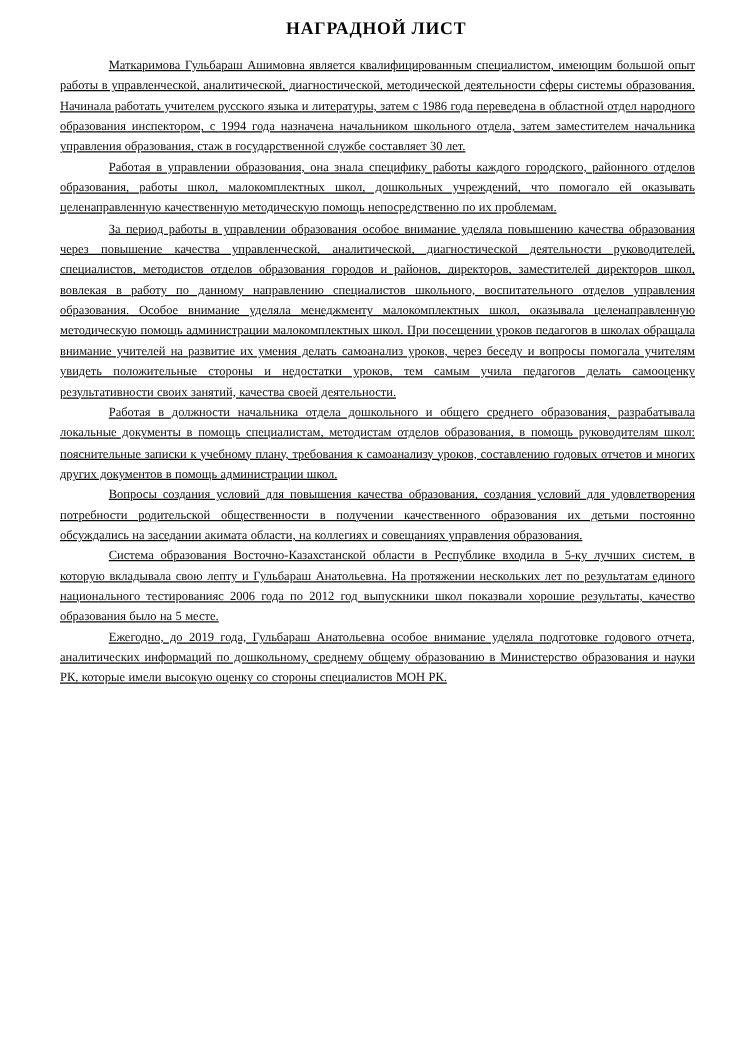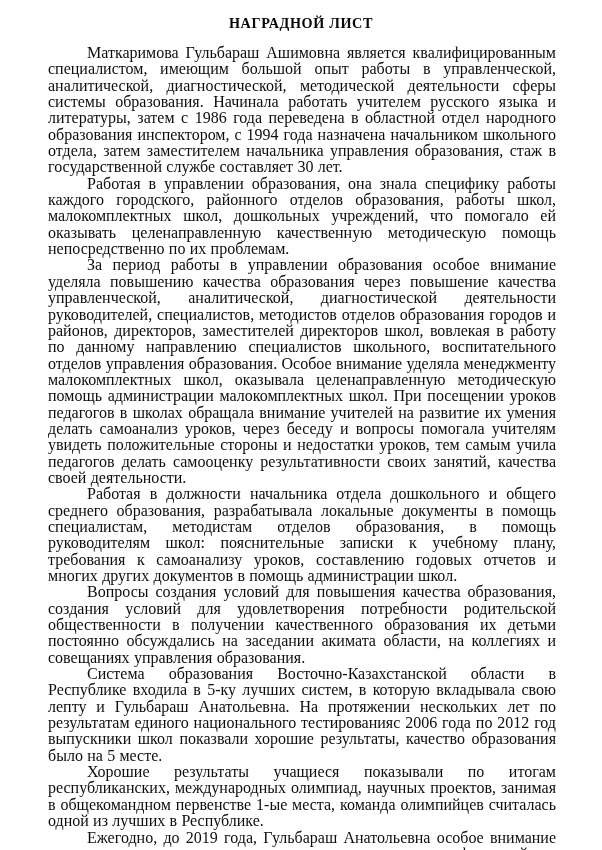--- a/index.html
+++ b/index.html
@@ -39,42 +39,42 @@
   .body-copy {
     margin: 0;
     padding: 13px 46px 0 48px;
     box-sizing: border-box;
   }
   .body-copy p {
     margin: 0;
     text-align: justify;
     text-justify: inter-word;
     text-indent: 39px;
-    font-size: 16px;
+    font-size: 10px;
     line-height: 16.35px;
     color: #0d0d0d;
     hyphens: none;
     word-spacing: 0.02em;
+    text-decoration: underline;
   }
   .body-copy p:last-child {
     text-align: justify;
   }
   
 </style>
 </head>
 <body>
 
 <div class="page">
 
   <h1 class="doc-title">НАГРАДНОЙ ЛИСТ</h1>
 
   <div class="body-copy">
     <p>Маткаримова Гульбараш Ашимовна является квалифицированным специалистом, имеющим большой опыт работы в управленческой, аналитической, диагностической, методической деятельности сферы системы образования. Начинала работать учителем русского языка и литературы, затем с 1986 года переведена в областной отдел народного образования инспектором, с 1994 года назначена начальником школьного отдела, затем заместителем начальника управления образования, стаж в государственной службе составляет 30 лет.</p>
     <p>Работая в управлении образования, она знала специфику работы каждого городского, районного отделов образования, работы школ, малокомплектных школ, дошкольных учреждений, что помогало ей оказывать целенаправленную качественную методическую помощь непосредственно по их проблемам.</p>
     <p>За период работы в управлении образования  особое внимание уделяла повышению  качества образования  через повышение качества управленческой, аналитической, диагностической деятельности руководителей, специалистов, методистов отделов образования городов и районов, директоров, заместителей директоров школ, вовлекая в работу по данному направлению специалистов школьного, воспитательного отделов управления образования. Особое внимание уделяла менеджменту малокомплектных школ, оказывала целенаправленную методическую помощь администрации малокомплектных школ. При посещении уроков педагогов в школах  обращала внимание учителей на развитие их умения делать самоанализ уроков, через беседу  и вопросы помогала учителям увидеть положительные стороны и недостатки уроков, тем самым учила педагогов делать самооценку результативности своих занятий, качества своей деятельности.</p>
     <p>Работая в должности начальника отдела дошкольного и общего среднего образования, разрабатывала локальные документы в помощь специалистам, методистам отделов образования, в помощь руководителям школ: пояснительные записки к учебному плану, требования к самоанализу уроков, составлению годовых отчетов и многих других документов в помощь администрации школ.</p>
     <p>Вопросы создания условий для повышения качества образования, создания условий для удовлетворения потребности родительской общественности в получении качественного образования их детьми постоянно  обсуждались на заседании акимата области, на коллегиях и совещаниях управления образования.</p>
     <p>Система образования Восточно-Казахстанской области в Республике входила в 5-ку лучших систем, в которую вкладывала свою лепту и Гульбараш Анатольевна. На протяжении нескольких лет по результатам единого национального тестированияс 2006 года по 2012 год выпускники школ показвали хорошие результаты, качество образования было на 5 месте.</p>
-    <p>Хорошие результаты учащиеся показывали по итогам республиканских, международных олимпиад, научных проектов, занимая в общекомандном первенстве 1-ые места, команда олимпийцев считалась одной из лучших в Республике.</p>
     <p>Ежегодно, до 2019 года, Гульбараш Анатольевна особое внимание уделяла подготовке годового отчета, аналитических информаций по дошкольному, среднему общему образованию  в Министерство образования и науки РК, которые имели высокую оценку со стороны специалистов МОН РК.</p>
   </div>
 
 </div>
 
 </body></html>

